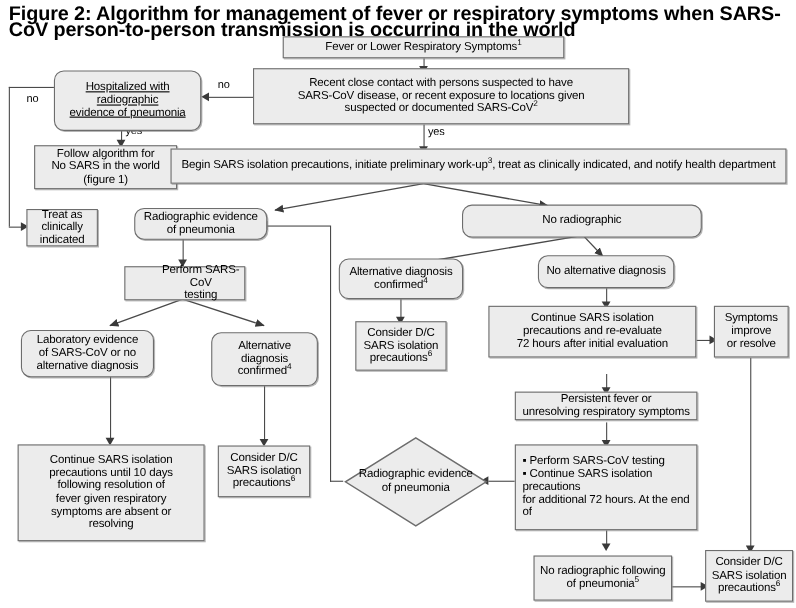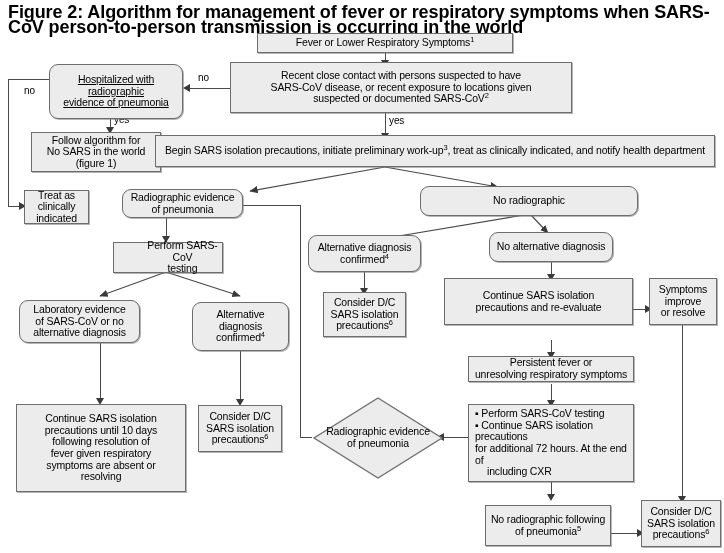--- a/index.html
+++ b/index.html
@@ -267,20 +267,21 @@
       <span>Consider D/C</span><br>
       <span>SARS isolation</span><br>
       <span>precautions</span><sup>6</sup>
     </span>
   </div>
 
   <div class="node" style="left:444px; top:278px; width:189px; height:47px;">
     <span class="inner">
       <span>Continue SARS isolation</span><br>
       <span>precautions and re-evaluate</span><br>
+      <span>72 hours after initial evaluation</span>
     </span>
   </div>
 
   <div class="node" style="left:649px; top:278px; width:68px; height:47px;">
     <span class="inner">
       <span>Symptoms</span><br>
       <span>improve</span><br>
       <span>or resolve</span>
     </span>
   </div>
@@ -336,21 +337,20 @@
         <span>of pneumonia</span>
       </div>
     </div>
   </div>
 
   <div class="node left" style="left:468px; top:404px; width:166px; height:78px; padding-left:6px;">
     <span class="bullets">
       <span class="b">Perform SARS-CoV testing</span><br>
       <span class="b">Continue SARS isolation precautions</span><br>
       <span class="cont">for additional 72 hours.  At the end of</span>
-      <span class="cont" style="padding-left:12px;">including CXR</span>
     </span>
   </div>
 
   <div class="node" style="left:485px; top:505px; width:126px; height:41px;">
     <span class="inner">
       <span>No radiographic following</span><br>
       <span>of pneumonia</span><sup>5</sup>
     </span>
   </div>
 

